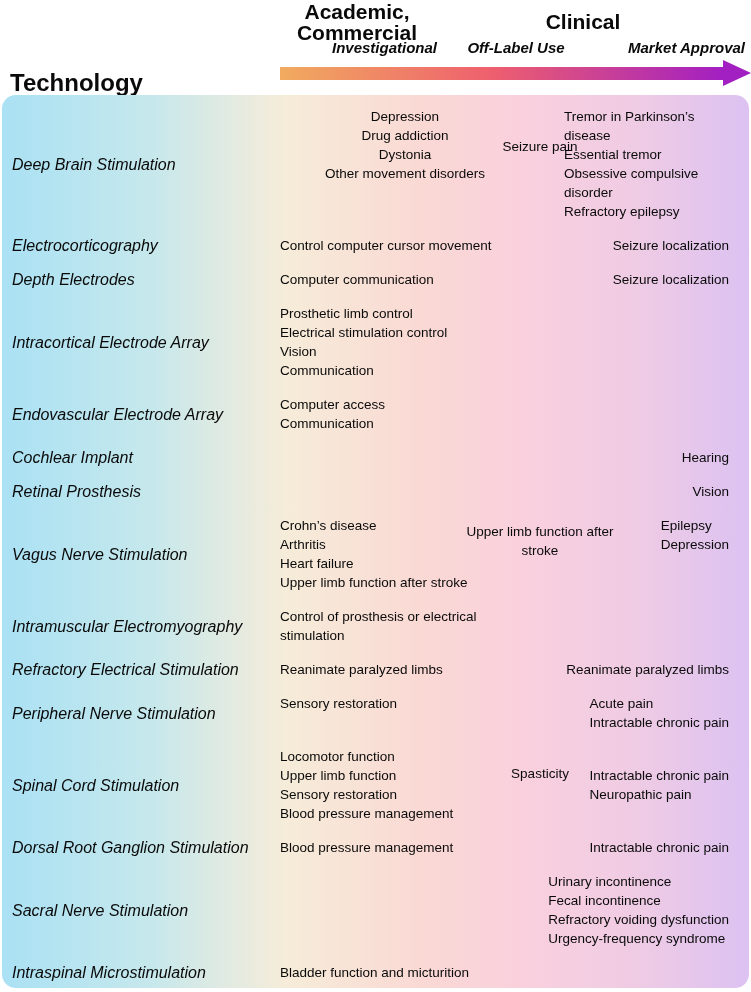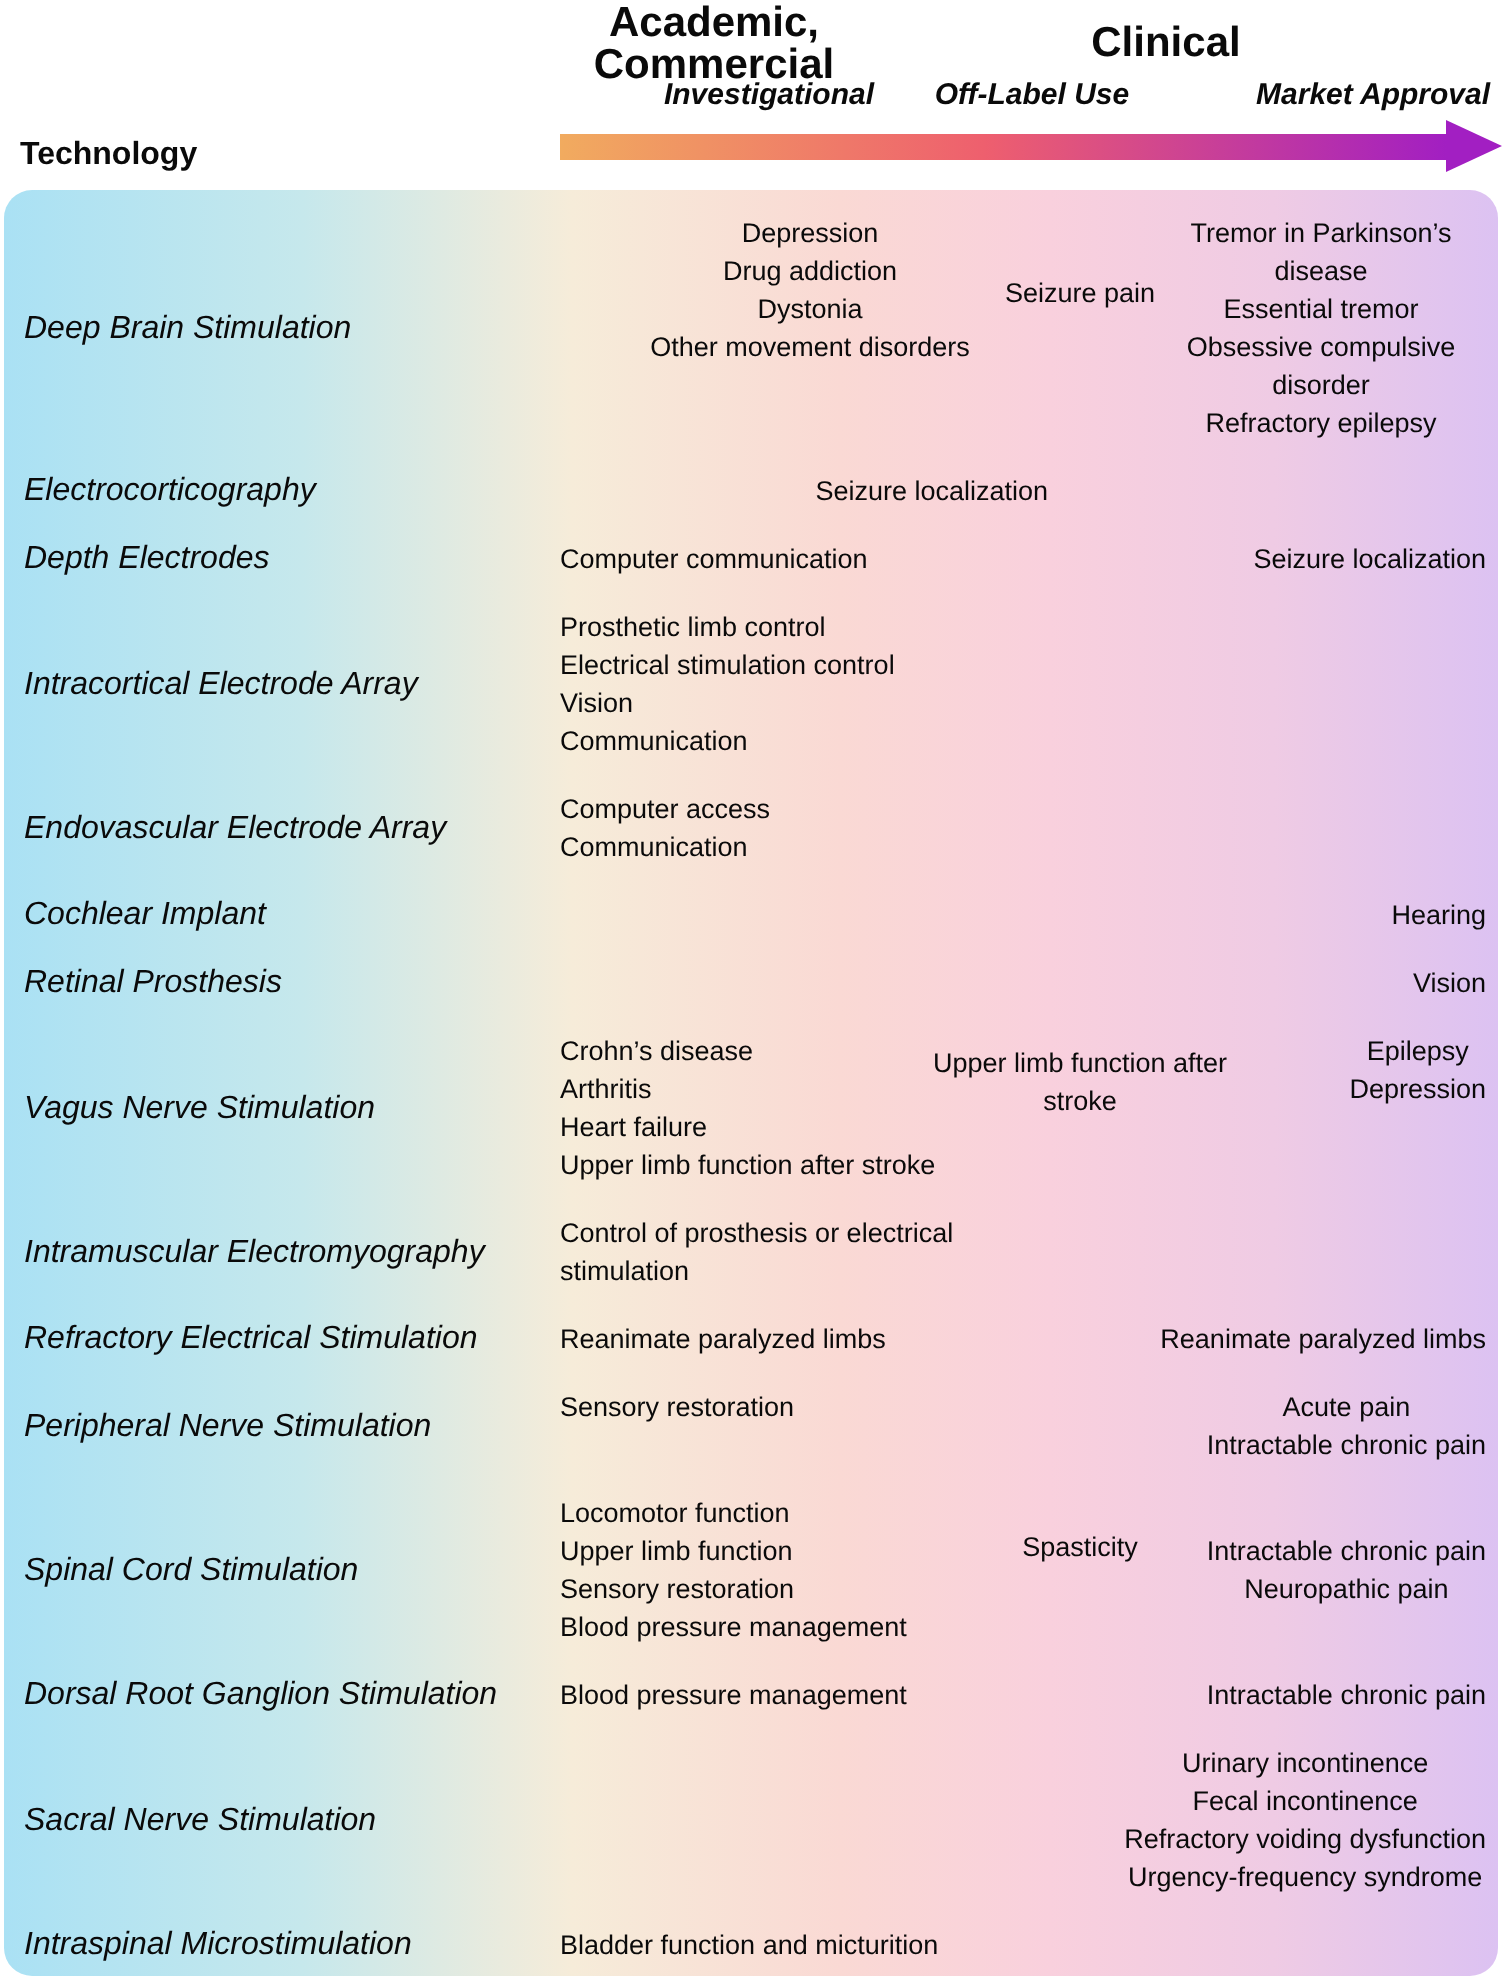--- a/index.html
+++ b/index.html
@@ -8,36 +8,36 @@
 
   
   #header{position:absolute;top:0;left:0;width:751px;height:95px;}
   .grp{position:absolute;font-weight:bold;font-size:21px;line-height:21px;text-align:center;}
   #grp-academic{top:1px;left:277px;width:160px;}
   #grp-clinical{top:11px;left:500px;width:166px;}
   .stage{position:absolute;top:39px;font-weight:bold;font-style:italic;font-size:15px;}
   #stage-inv{left:277px;width:160px;text-align:right;}
   #stage-off{left:436px;width:160px;text-align:center;}
   #stage-mkt{right:6px;text-align:right;}
-  #tech-header{position:absolute;top:69px;left:10px;font-weight:bold;font-size:16px;}
+  #tech-header{position:absolute;top:69px;left:10px;font-weight:bold;font-size:24px;}
   #arrow-body{position:absolute;top:67px;left:280px;width:443px;height:13px;}
   #arrow-head{position:absolute;top:60px;left:723px;width:0;height:0;
               border-top:13px solid transparent;border-bottom:13px solid transparent;
               border-left:28px solid #A21FC2;}
 
   
   #panel{position:absolute;top:95px;left:2px;width:747px;height:893px;
          border-radius:14px;padding:12px 0 0 0;box-sizing:border-box;}
   .row{display:grid;grid-template-columns:278px 250px 1fr;position:relative;
        margin-bottom:15px;font-size:13.5px;line-height:19px;}
   .row:last-child{margin-bottom:0;}
   .cell{min-height:19px;}
   .tech{align-self:center;padding-left:10px;font-style:italic;font-size:16px;line-height:19px;}
   .inv{align-self:start;text-align:left;}
-  .market{align-self:start;justify-self:end;text-align:center;padding-right:6px;max-width:240px;}
+  .market{align-self:start;justify-self:end;text-align:left;padding-right:20px;max-width:240px;}
   .off{position:absolute;left:458px;width:160px;text-align:center;top:50%;transform:translateY(-50%);}
   .line{white-space:normal;}
 
   
   .row:nth-child(1) .inv{text-align:center;}
   .row:nth-child(1) .market{max-width:165px;}
   .row:nth-child(1) .off{top:30px;transform:none;}
   .row:nth-child(8) .off{top:6px;transform:none;}
   .row:nth-child(12) .off{top:17px;transform:none;}
   .row:nth-child(12) .market{align-self:center;}
@@ -78,20 +78,23 @@
           <div class="line">Essential tremor</div>
           <div class="line">Obsessive compulsive disorder</div>
           <div class="line">Refractory epilepsy</div>
         </div>
         <div class="off">
           <div class="line">Seizure pain</div>
         </div>
       </div>
       <div class="row">
         <div class="cell tech">Electrocorticography</div>
+        <div class="cell inv">
+          <div class="line">Control computer cursor movement</div>
+        </div>
         <div class="cell market">
           <div class="line">Seizure localization</div>
         </div>
       </div>
       <div class="row">
         <div class="cell tech">Depth Electrodes</div>
         <div class="cell inv">
           <div class="line">Computer communication</div>
         </div>
         <div class="cell market">

